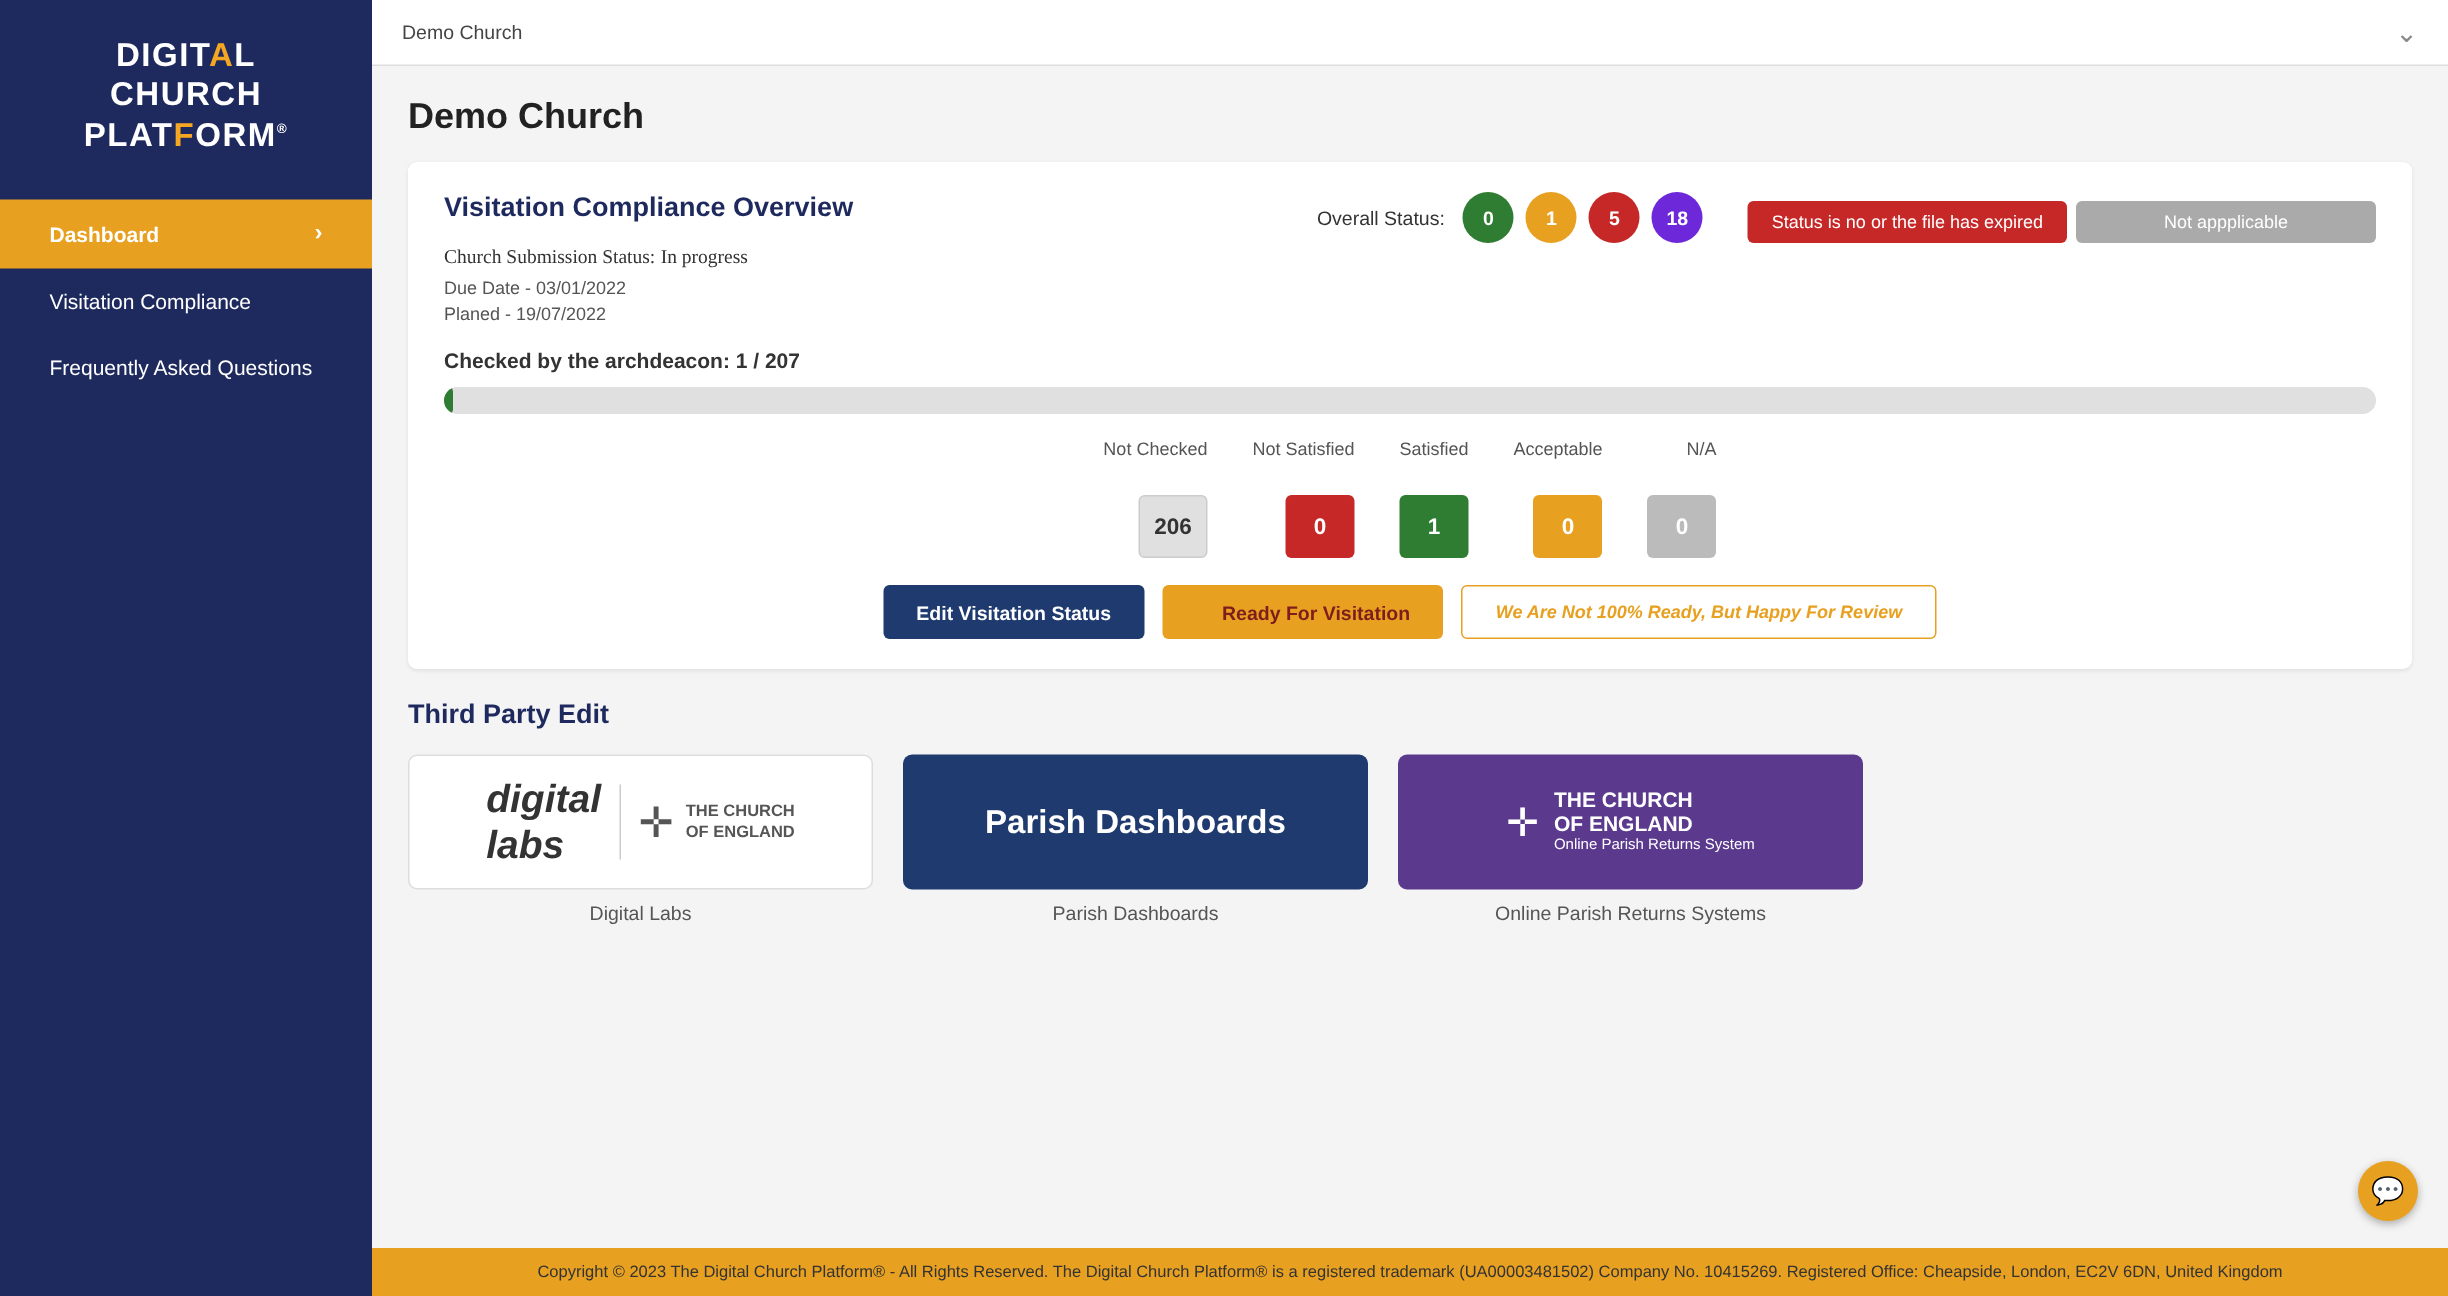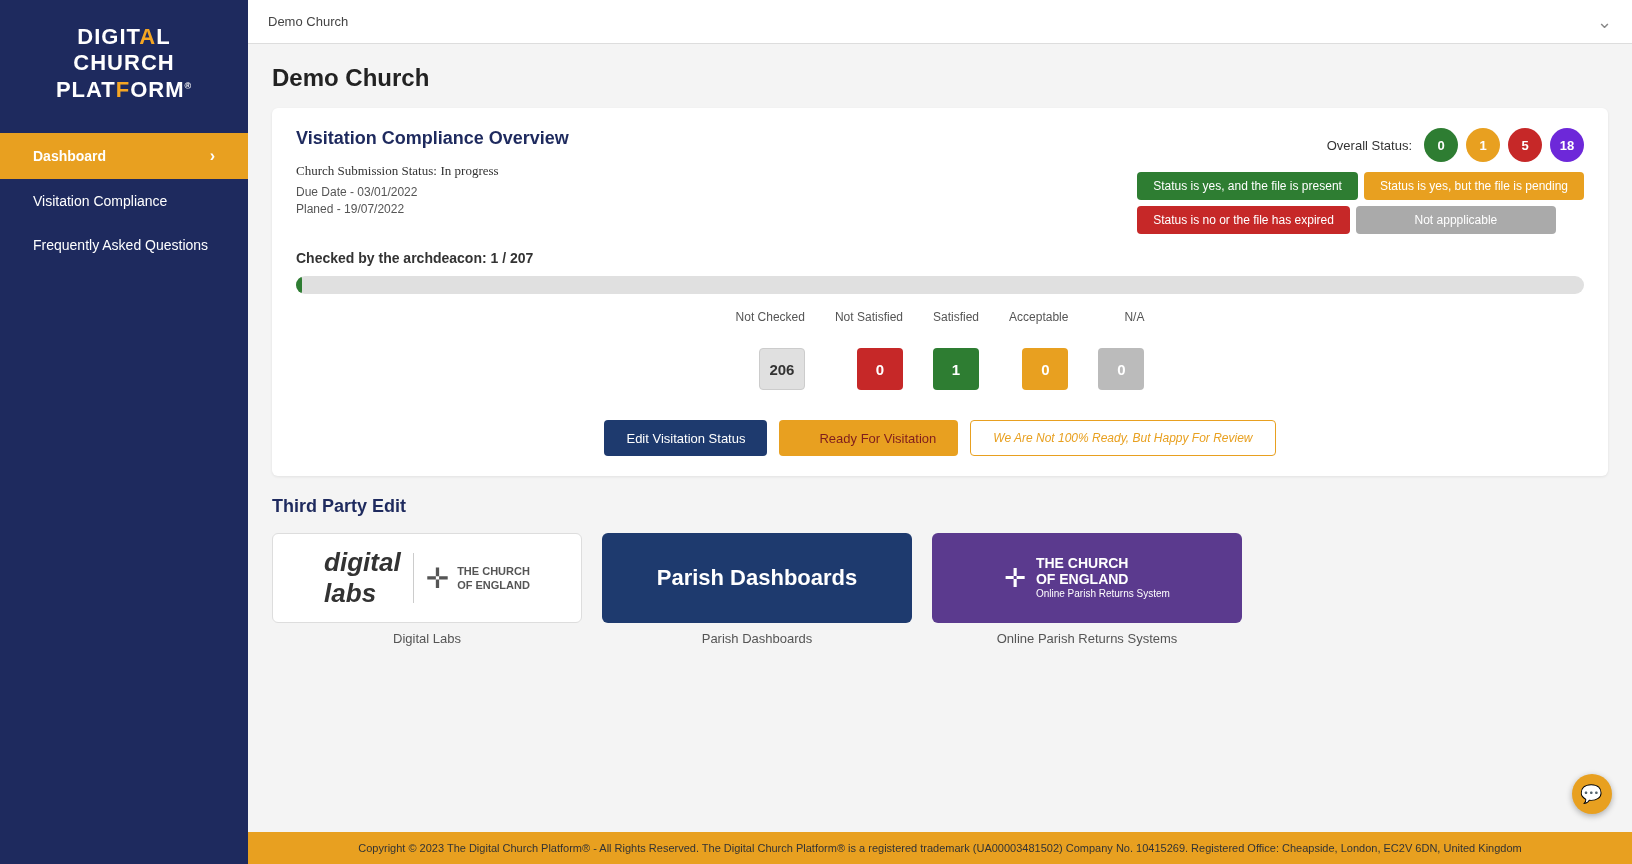--- a/index.html
+++ b/index.html
@@ -128,21 +128,21 @@
       font-weight: 500;
       min-width: 200px;
       text-align: center;
     }
     .legend-green { background: #2e7d32; }
     .legend-yellow { background: #e8a020; }
     .legend-red { background: #c62828; }
     .legend-gray { background: #aaa; }
 
     
-    .compliance-right { display: flex; flex-direction: column; align-items: flex-end; gap: 10px; }
+    .compliance-right { display: flex; align-items: flex-end; gap: 10px; }
     .overall-row { display: flex; align-items: center; gap: 8px; }
 
     
     .progress-section { margin-top: 10px; }
     .progress-label { font-size: 14px; font-weight: bold; color: #333; margin-bottom: 10px; }
     .progress-bar-outer {
       background: #e0e0e0;
       border-radius: 20px;
       height: 18px;
       width: 100%;
@@ -168,24 +168,23 @@
     .count-red { background: #c62828; }
     .count-green { background: #2e7d32; }
     .count-yellow { background: #e8a020; }
     .count-light-gray { background: #bbb; color: white; }
 
     .action-buttons { display: flex; gap: 12px; justify-content: center; flex-wrap: wrap; }
     .btn {
       padding: 10px 22px;
       border-radius: 4px;
       font-size: 13px;
-      font-weight: normal;
+      font-weight: bold;
       cursor: pointer;
       border: none;
-      margin-top: 12px;
     }
     .btn-blue { background: #1e3a6e; color: white; }
     .btn-yellow { background: #e8a020; color: #7f1d1d; padding-left: 40px; }
     .btn-outline-yellow {
       background: transparent;
       color: #e8a020;
       border: 1.5px solid #e8a020;
       font-style: italic;
       font-size: 12px;
     }
@@ -318,24 +317,20 @@
               <div class="status-badge badge-red">
                 <span>5</span>
               </div>
               <div class="status-badge badge-gray">
                 <span>18</span>
               </div>
             </div>
 
             <div class="legend-container">
               <div class="legend-row">
-                <div class="legend-item legend-green">Status is yes, and the file is present</div>
-                <div class="legend-item legend-yellow">Status is yes, but the file is pending</div>
-              </div>
-              <div class="legend-row">
                 <div class="legend-item legend-red">Status is no or the file has expired</div>
                 <div class="legend-item legend-gray">Not appplicable</div>
               </div>
             </div>
           </div>
         </div>
 
         <div class="progress-section">
           <div class="progress-label">Checked by the archdeacon: 1 / 207</div>
           <div class="progress-bar-outer">

